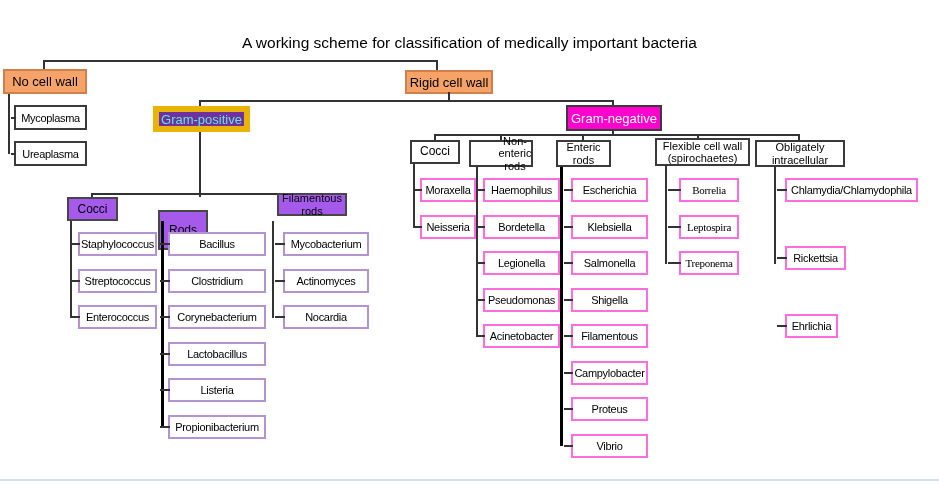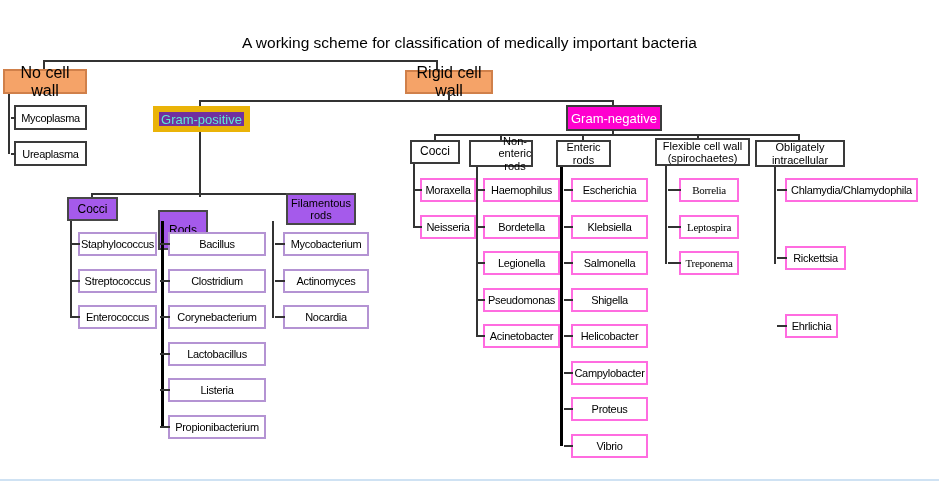--- a/index.html
+++ b/index.html
@@ -9,21 +9,21 @@
   }
   .title{
     position:absolute;left:0;top:34px;width:939px;text-align:center;
     font-size:15.5px;color:#000;
   }
   
   .box{
     position:absolute;box-sizing:border-box;display:flex;align-items:center;justify-content:center;
     text-align:center;background:#fff;
   }
-  .orange{background:#f5a368;border:2px solid #d0804a;font-size:16px;}
+  .orange{background:#f5a368;border:2px solid #d0804a;font-size:13px;}
   .dkpurple{background:#7030a0;border:6px solid #eab308;color:#5eead4;font-size:13px;}
   .magenta{background:#ff00cf;border:2px solid #3b3b3b;color:#fff;font-size:13px;}
   .gphead{background:#a55aeb;border:2px solid #474747;font-size:12px;}
   .gnhead{background:#fff;border:2px solid #3a3a3a;font-size:11px;line-height:1.12;}
   .twoline{line-height:1.12;font-size:11px;}
   
   .line{position:absolute;background:#333;}
   .thick{background:#000;}
   .blueline{position:absolute;background:#cfe2f3;}
   
@@ -79,21 +79,21 @@
   <div class="line" style="left:612px;top:100px;width:2px;height:6px;"></div>
 
   <div class="box dkpurple" style="left:153px;top:106px;width:97px;height:26px;">Gram-positive</div>
   <div class="line" style="left:199px;top:132px;width:2px;height:65px;"></div>
   <div class="line" style="left:91px;top:193px;width:216px;height:2px;"></div>
   <div class="line" style="left:91px;top:193px;width:2px;height:5px;"></div>
   <div class="line" style="left:305px;top:193px;width:2px;height:3px;"></div>
 
   <div class="box gphead" style="left:67px;top:197px;width:51px;height:24px;">Cocci</div>
   <div class="box gphead" style="left:158px;top:210px;width:50px;height:40px;">Rods</div>
-  <div class="box gphead twoline" style="left:286px;top:193px;width:70px;height:32px;">Filamentous rods</div>
+  <div class="box gphead twoline" style="left:277px;top:193px;width:70px;height:23px;">Filamentous rods</div>
 
   <div class="line" style="left:70px;top:221px;width:2px;height:97px;"></div>
   <div class="line thick" style="left:161px;top:221px;width:3px;height:206px;"></div>
   <div class="line" style="left:272px;top:221px;width:2px;height:97px;"></div>
 
   <div class="col gp" id="col-gp-cocci">
     <div class="leaf">Staphylococcus</div>
     <div class="leaf">Streptococcus</div>
     <div class="leaf">Enterococcus</div>
   </div>
@@ -145,21 +145,21 @@
     <div class="leaf">Legionella</div>
     <div class="leaf">Pseudomonas</div>
     <div class="leaf">Acinetobacter</div>
   </div>
 
   <div class="col gn" id="col-gn-ent">
     <div class="leaf">Escherichia</div>
     <div class="leaf">Klebsiella</div>
     <div class="leaf">Salmonella</div>
     <div class="leaf">Shigella</div>
-    <div class="leaf">Helicobacter</div>
+    <div class="leaf">Filamentous</div>
     <div class="leaf">Campylobacter</div>
     <div class="leaf">Proteus</div>
     <div class="leaf">Vibrio</div>
   </div>
 
   <div class="col gn" id="col-gn-flex">
     <div class="leaf">Borrelia</div>
     <div class="leaf">Leptospira</div>
     <div class="leaf">Treponema</div>
   </div>

